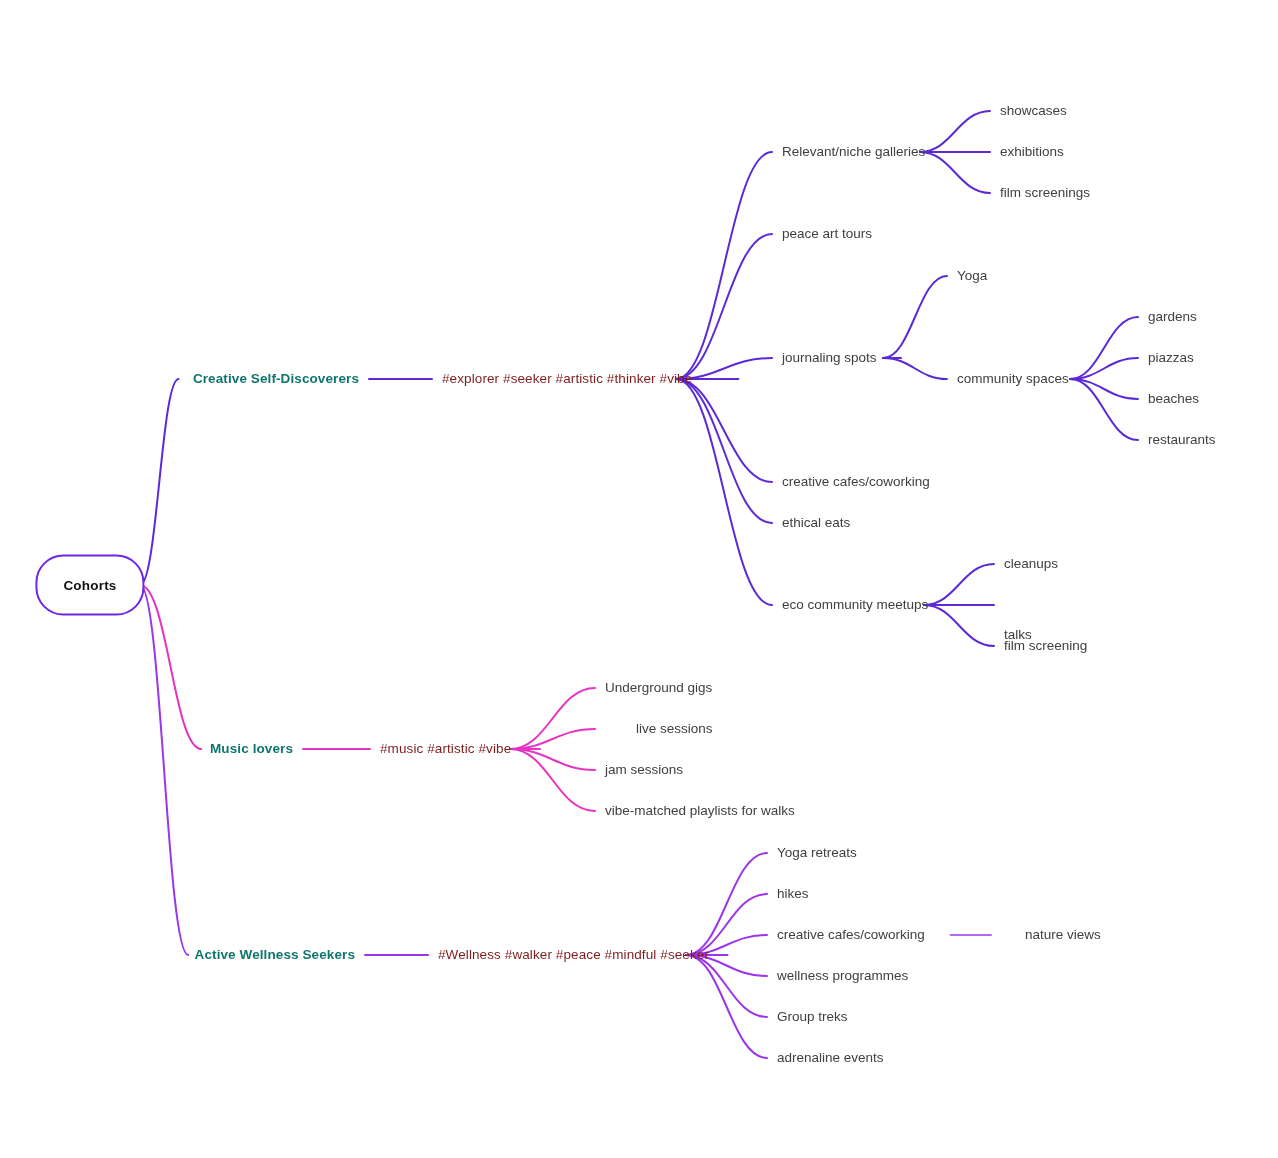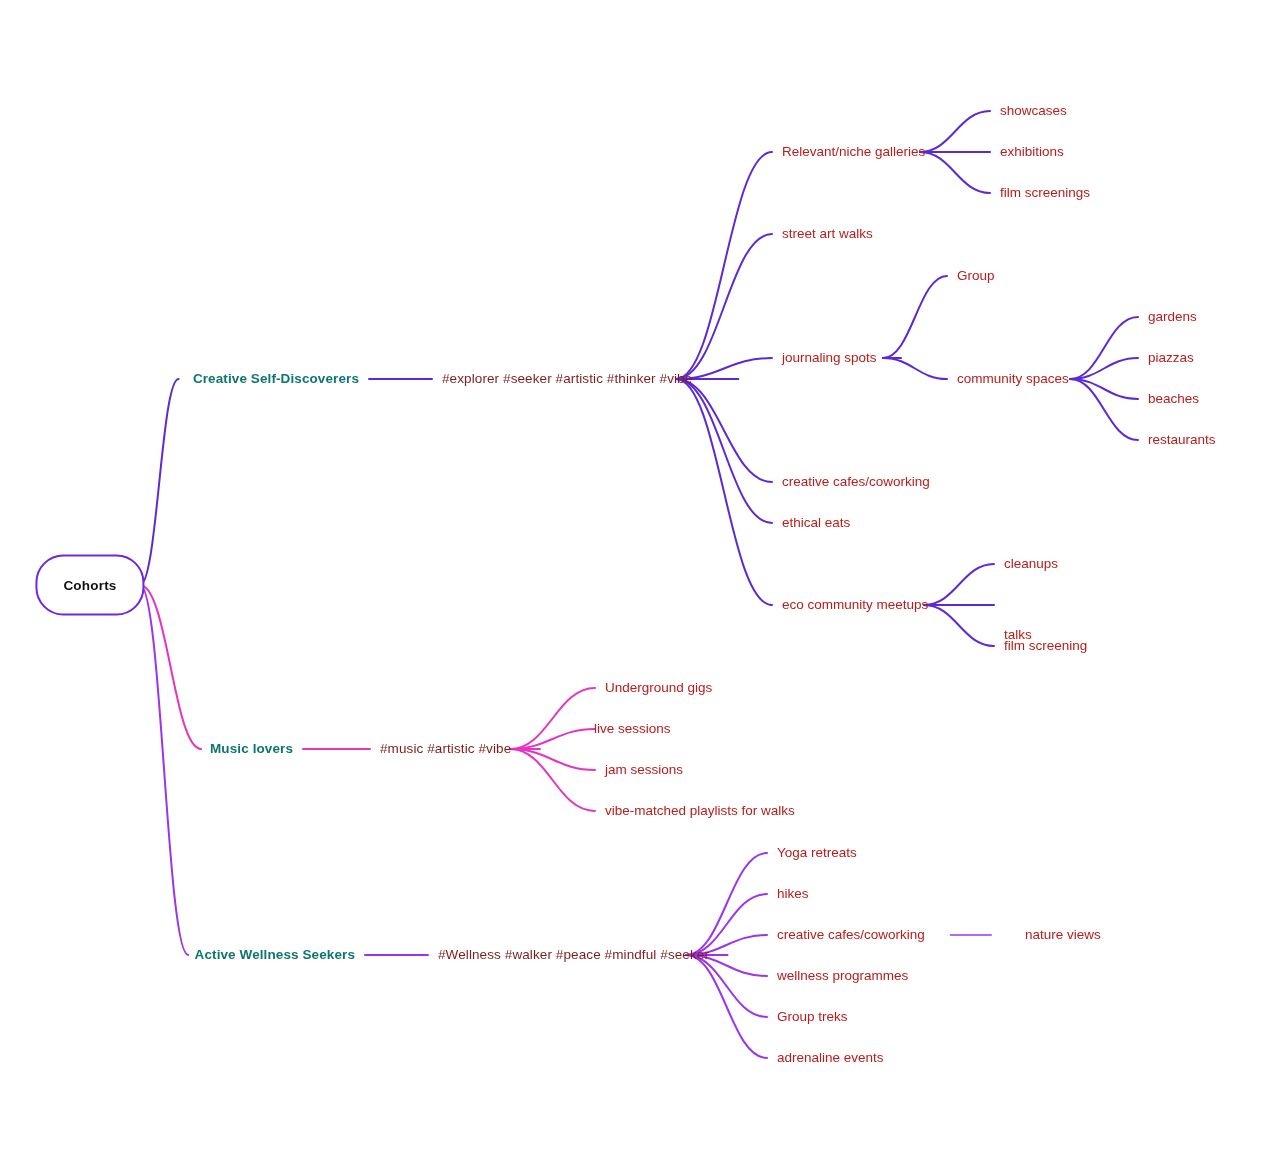--- a/index.html
+++ b/index.html
@@ -20,21 +20,21 @@
     left: 0;
     top: 0;
     width: 1278px;
     height: 1158px;
     pointer-events: none;
   }
   .node {
     position: absolute;
     white-space: nowrap;
     font-size: 13.5px;
-    color: #b91c1c;
+    color: #404040;
     line-height: 1;
   }
   .node.right { transform: translateY(-50%); }
   .node.left  { transform: translate(-100%, -50%); }
 
   .root-node {
     position: absolute;
     transform: translate(-50%, -50%);
     border: 2px solid #6d28e0;
     border-radius: 28px;
@@ -107,38 +107,38 @@
       <path d="M 686 955 C 722.45 955, 730.55 1058, 767 1058" fill="none" stroke="#9b34ea" stroke-width="2" stroke-linecap="round"></path>
     </svg>
 
   <div id="nodes-layer">
       <div class="node left cohort-label" style="left: 359px; top: 379px;">Creative Self-Discoverers</div>
       <div class="node right tag-label" style="left: 442px; top: 379px;">#explorer #seeker #artistic #thinker #vibe</div>
       <div class="node right" style="left: 782px; top: 152px;">Relevant/niche galleries</div>
       <div class="node right" style="left: 1000px; top: 111px;">showcases</div>
       <div class="node right" style="left: 1000px; top: 152px;">exhibitions</div>
       <div class="node right" style="left: 1000px; top: 193px;">film screenings</div>
-      <div class="node right" style="left: 782px; top: 234px;">street art walks</div>
+      <div class="node right" style="left: 782px; top: 234px;">peace art tours</div>
       <div class="node right" style="left: 782px; top: 358px;">journaling spots</div>
-      <div class="node right" style="left: 957px; top: 276px;">Group</div>
+      <div class="node right" style="left: 957px; top: 276px;">Yoga</div>
       <div class="node right" style="left: 957px; top: 379px;">community spaces</div>
       <div class="node right" style="left: 1148px; top: 317px;">gardens</div>
       <div class="node right" style="left: 1148px; top: 358px;">piazzas</div>
       <div class="node right" style="left: 1148px; top: 399px;">beaches</div>
       <div class="node right" style="left: 1148px; top: 440px;">restaurants</div>
       <div class="node right" style="left: 782px; top: 482px;">creative cafes/coworking</div>
       <div class="node right" style="left: 782px; top: 523px;">ethical eats</div>
       <div class="node right" style="left: 782px; top: 605px;">eco community meetups</div>
       <div class="node right" style="left: 1004px; top: 564px;">cleanups</div>
       <div class="node right" style="left: 1004px; top: 605px; margin-top: 30px;">talks</div>
       <div class="node right" style="left: 1004px; top: 646px;">film screening</div>
       <div class="node left cohort-label" style="left: 293px; top: 749px;">Music lovers</div>
       <div class="node right tag-label" style="left: 380px; top: 749px;">#music #artistic #vibe</div>
       <div class="node right" style="left: 605px; top: 688px;">Underground gigs</div>
-      <div class="node right" style="left: 594px; top: 729px;">live sessions</div>
+      <div class="node right" style="left: 636px; top: 729px;">live sessions</div>
       <div class="node right" style="left: 605px; top: 770px;">jam sessions</div>
       <div class="node right" style="left: 605px; top: 811px;">vibe-matched playlists for walks</div>
       <div class="node left cohort-label" style="left: 355px; top: 955px;">Active Wellness Seekers</div>
       <div class="node right tag-label" style="left: 438px; top: 955px;">#Wellness #walker #peace #mindful #seeker</div>
       <div class="node right" style="left: 777px; top: 853px;">Yoga retreats</div>
       <div class="node right" style="left: 777px; top: 894px;">hikes</div>
       <div class="node right" style="left: 777px; top: 935px;">creative cafes/coworking</div>
       <div class="node right" style="left: 1001px; top: 935px; margin-left: 24px;">nature views</div>
       <div class="node right" style="left: 777px; top: 976px;">wellness programmes</div>
       <div class="node right" style="left: 777px; top: 1017px;">Group treks</div>

